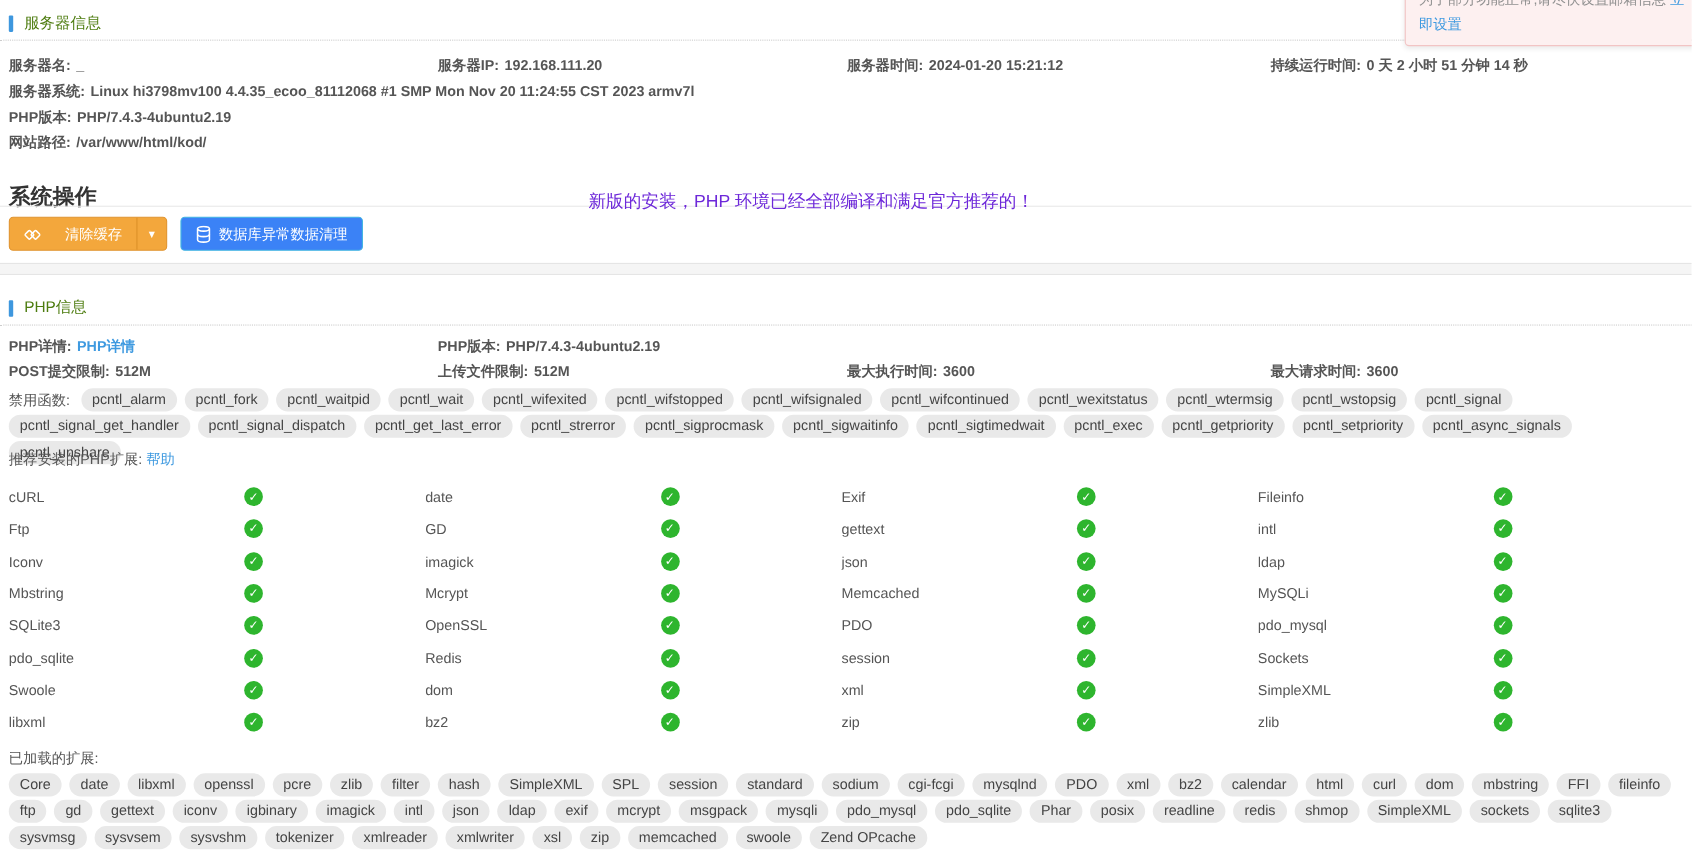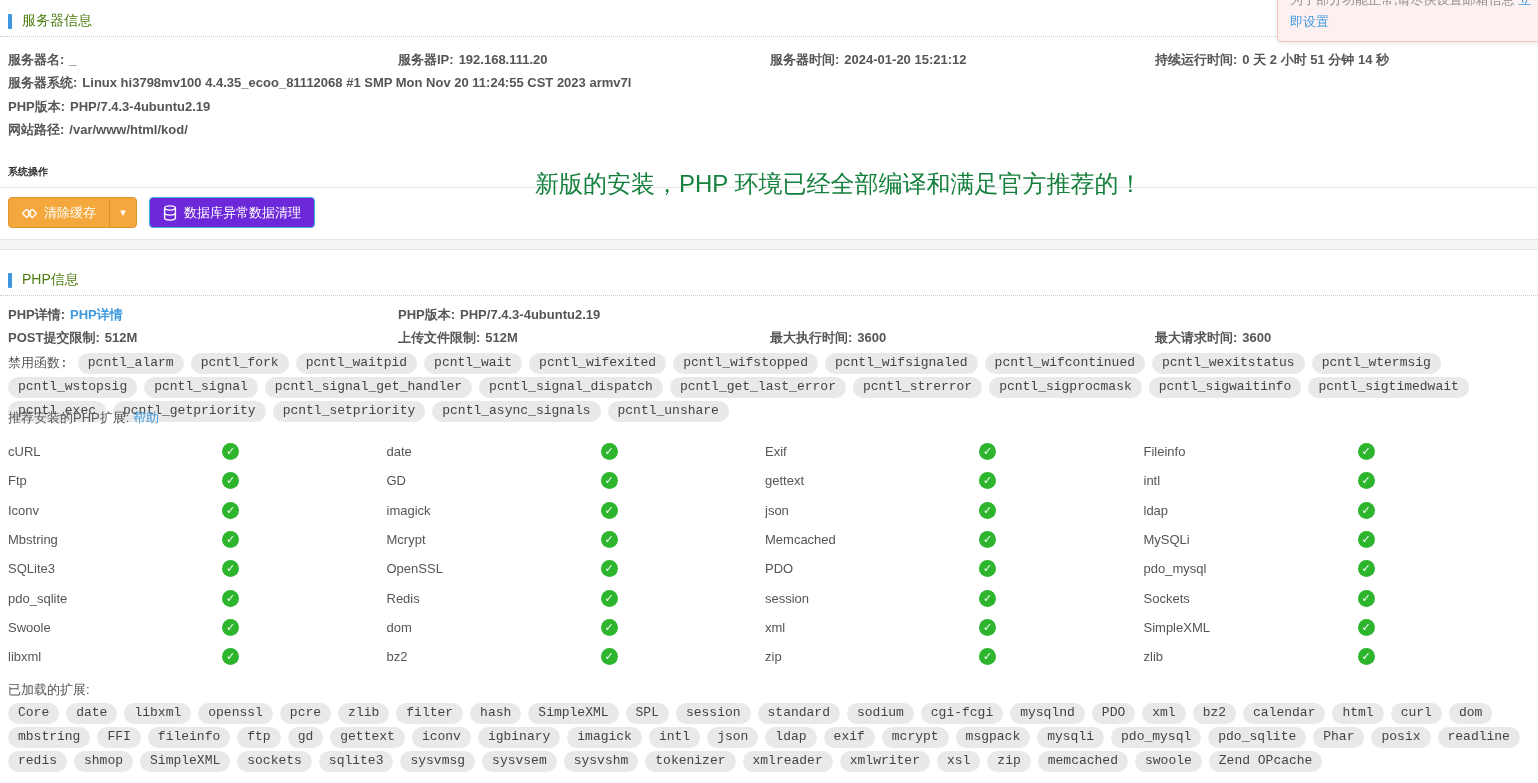--- a/index.html
+++ b/index.html
@@ -22,36 +22,36 @@
     position: absolute; left: 8px; right: 8px;
     display: grid; grid-template-columns: 390px 372px 385px auto;
     grid-auto-rows: 23.5px; align-items: center;
   }
   .cell { white-space: nowrap; overflow: hidden; font-weight: bold; }
   .cell .lbl { margin-right: 5px; }
   .span-all { grid-column: 1 / -1; }
   .col1 { grid-column: 1; }
 
   
-  .sub-title { position: absolute; left: 8px; font-size: 10px; font-weight: bold; color: #333; }
+  .sub-title { position: absolute; left: 8px; font-size: 20px; font-weight: bold; color: #333; }
   .hline { position: absolute; left: 0; right: 0; border-top: 1px solid #e9e9e9; }
-  .annotation { position: absolute; left: 535px; top: 171px; font-size: 24px; line-height: 26px; color: #15803d; z-index: 2; }
+  .annotation { position: absolute; left: 535px; top: 171px; font-size: 16px; line-height: 26px; color: #6d28d9; z-index: 2; }
   .btn-row { position: absolute; top: 197px; left: 8px; display: flex; align-items: stretch; height: 31px; z-index: 2; }
   .btn { display: flex; align-items: stretch; color: #fff; font-size: 13px; border-radius: 4px; }
   .btn-orange { background: #f3a73c; border: 1px solid #e09430; }
-  .btn-orange .main { display: flex; align-items: center; padding: 0 13px; gap: 7px; cursor: pointer; }
+  .btn-orange .main { display: flex; align-items: center; padding: 0 13px; gap: 22px; cursor: pointer; }
   .btn-orange .caret { width: 27px; display: flex; align-items: center; justify-content: center; border-left: 1px solid #dd9128; cursor: pointer; font-size: 11px; }
-  .btn-blue { background: #6d28d9; border: 1px solid #43b5e2; margin-left: 12px; padding: 0 13px; display: flex; gap: 7px; align-items: center; cursor: pointer; }
+  .btn-blue { background: #3b82f6; border: 1px solid #43b5e2; margin-left: 12px; padding: 0 13px; display: flex; gap: 7px; align-items: center; cursor: pointer; }
   .btn .icon { display: flex; align-items: center; }
 
   .section-gap { position: absolute; left: 0; right: 0; top: 239px; height: 11px;
     background: #f5f5f5; border-top: 1px solid #e5e5e5; border-bottom: 1px solid #e5e5e5; }
 
   
-  .tag-list { position: absolute; left: 8px; right: 8px; display: flex; flex-wrap: wrap; column-gap: 7px; row-gap: 3px; align-items: center; font-family: Liberation Mono, monospace; }
+  .tag-list { position: absolute; left: 8px; right: 8px; display: flex; flex-wrap: wrap; column-gap: 7px; row-gap: 3px; align-items: center; }
   .inline-lbl { line-height: 21px; margin-right: 3px; }
   .tag {
     display: inline-block; background: #e9e9e9; color: #444; border-radius: 11px;
     padding: 2px 10px 3px; line-height: 16px; white-space: nowrap; font-size: 13px;
   }
 
   
   .ext-label-row { position: absolute; left: 8px; white-space: nowrap; }
   .ext-grid {
     position: absolute; left: 8px; right: 16px;

